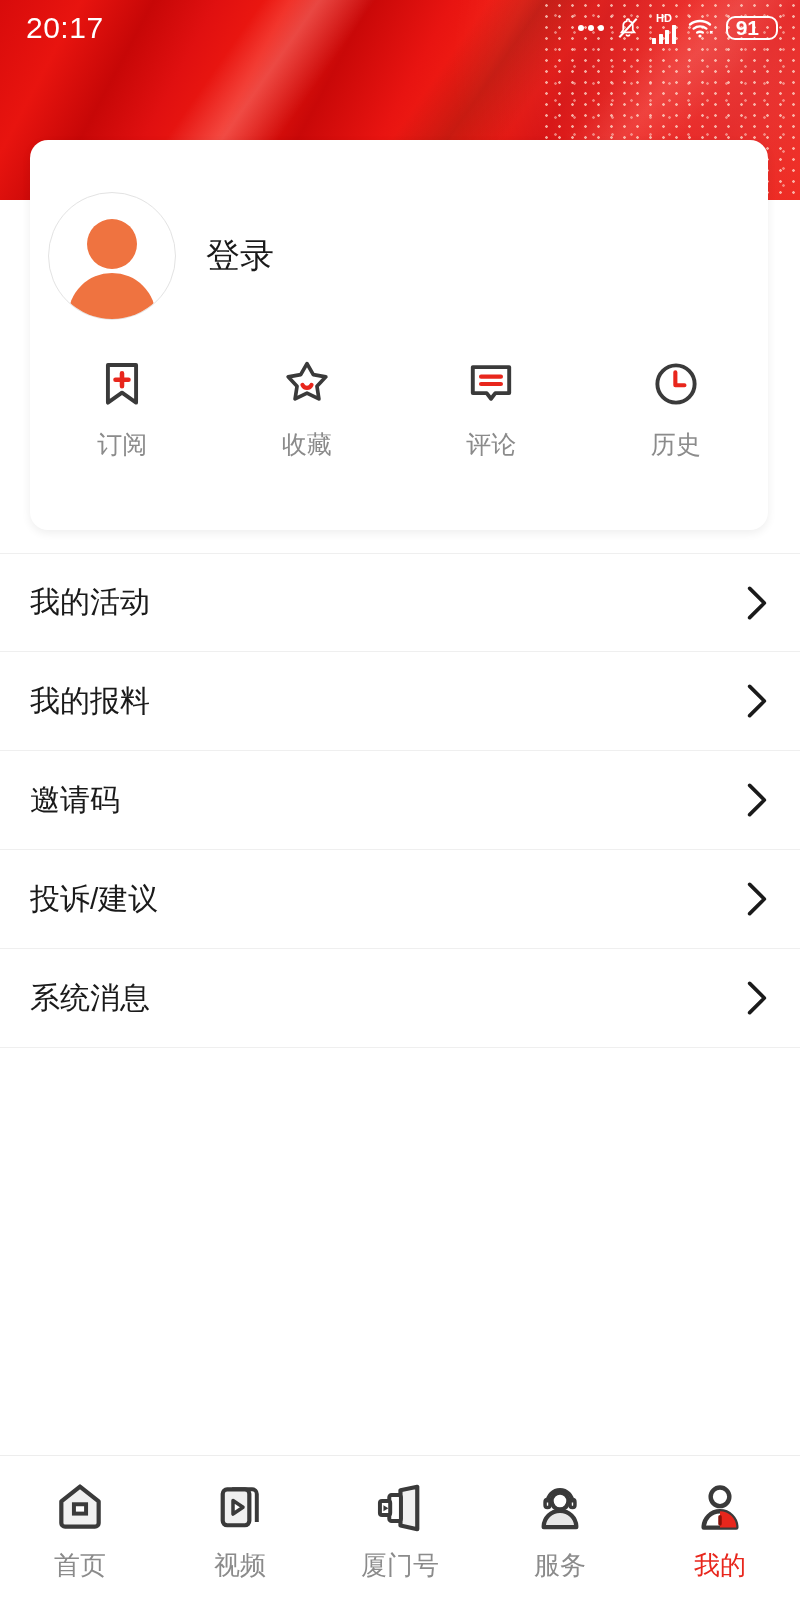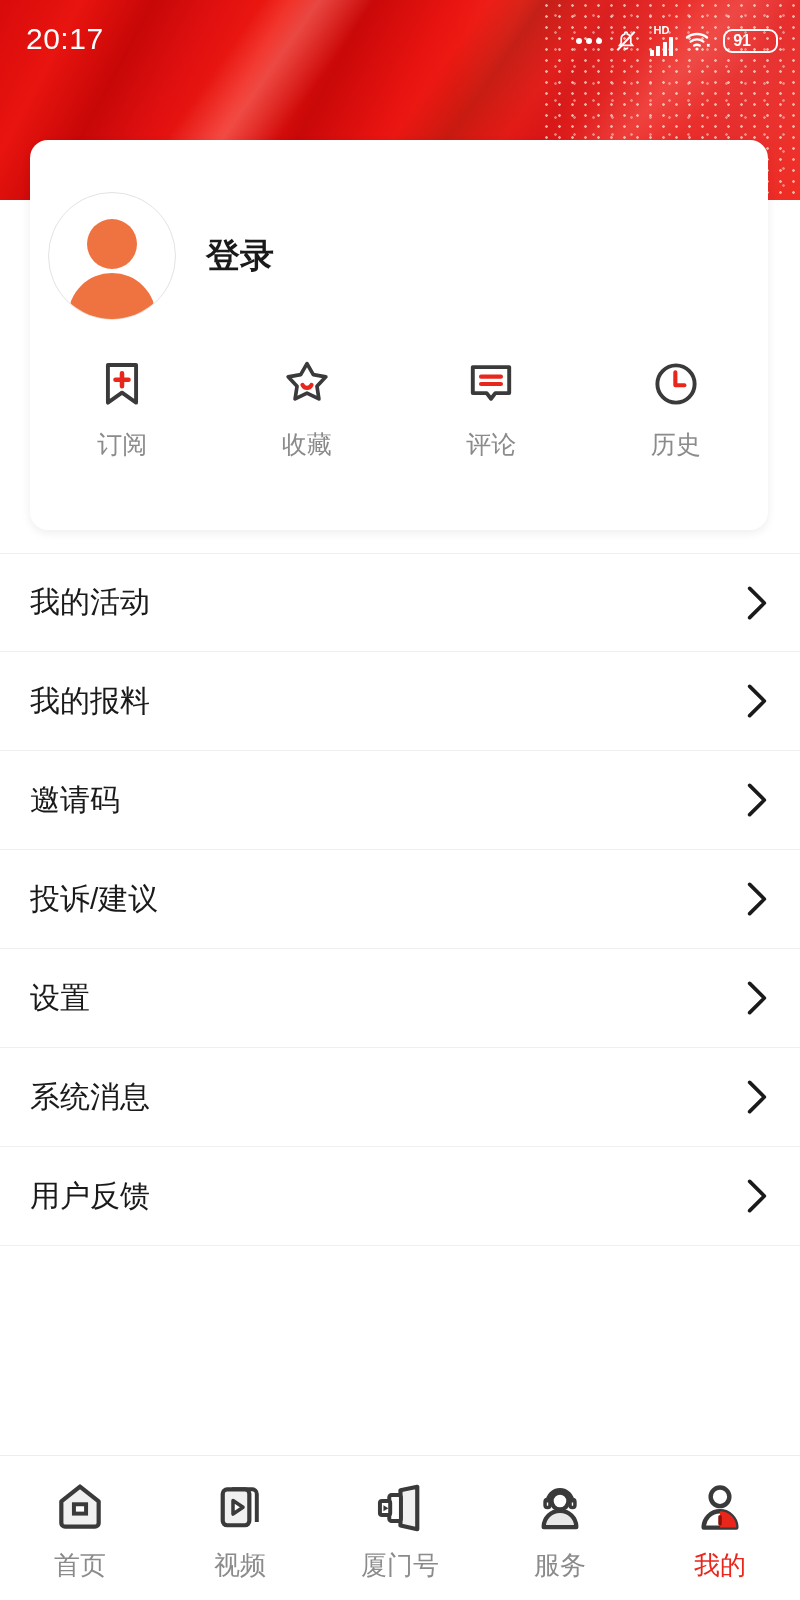--- a/index.html
+++ b/index.html
@@ -44,36 +44,36 @@
       radial-gradient(circle, rgba(255,225,210,0.85) 1px, rgba(255,255,255,0) 1.6px),
       radial-gradient(circle, rgba(255,235,225,0.55) 1px, rgba(255,255,255,0) 1.6px);
     background-size: 13px 11px, 19px 17px;
     background-position: 0 0, 6px 7px;
     opacity:.85;
   }
 
   
   .statusbar {
     position:absolute; left:0; top:0; width:800px; height:56px;
-    display:flex; align-items:flex-end; justify-content:space-between;
+    display:flex; align-items:center; justify-content:space-between;
     padding:0 22px 0 26px; color:#fff; z-index:6;
   }
   .status-time { font-size:30px; letter-spacing:.5px; font-weight:400; }
   .status-icons { display:flex; align-items:center; gap:11px; }
   .dots { display:flex; gap:4px; align-items:center; }
   .dots i { width:6px; height:6px; border-radius:50%; background:#fff; display:block; }
   .bars { display:flex; align-items:flex-end; gap:2.5px; height:19px; }
   .bars i { width:4px; background:#fff; display:block; border-radius:.5px; }
   .bars i:nth-child(1){height:6px;} .bars i:nth-child(2){height:10px;}
   .bars i:nth-child(3){height:14px;} .bars i:nth-child(4){height:19px;}
   .hdwrap { display:flex; flex-direction:column; align-items:center; }
   .hd { font-size:11px; font-weight:700; line-height:1; margin-bottom:1px; }
   .battery {
-    border:2px solid #fff; border-radius:9px; padding:1px 25px 1px 8px;
-    font-size:16px; font-weight:700; line-height:18px; min-width:48px; text-align:center;
+    border:2px solid #fff; border-radius:9px; padding:1px 17px 1px 8px;
+    font-size:21px; font-weight:700; line-height:18px; min-width:48px; text-align:center;
   }
 
   
   .card {
     position:absolute; left:30px; top:140px; width:738px; height:390px;
     background:#fff; border-radius:18px;
     box-shadow:0 3px 10px rgba(0,0,0,0.07);
     z-index:5;
   }
   .profile { display:flex; align-items:center; padding:52px 0 0 18px; }
@@ -84,21 +84,21 @@
   }
   .avatar .head {
     position:absolute; left:50%; top:26px; transform:translateX(-50%);
     width:50px; height:50px; border-radius:50%; background:#ef7340;
   }
   .avatar .body {
     position:absolute; left:50%; top:80px; transform:translateX(-50%);
     width:88px; height:72px; background:#ef7340;
     border-radius:44px 44px 0 0;
   }
-  .login-name { font-size:34px; font-weight:700; color:#1a1a1a; margin-left:30px; }
+  .login-name { font-size:34px; font-weight:400; color:#1a1a1a; margin-left:30px; }
 
   .quick-row { display:flex; margin-top:38px; }
   .quick-item { flex:1; display:flex; flex-direction:column; align-items:center; gap:18px; }
   .quick-label { font-size:25px; color:#8b8b8b; }
   .qicon { width:52px; height:52px; display:block; }
 
   
   .menu { position:absolute; left:0; top:553px; width:800px; z-index:4; }
   .menu-item {
     height:99px; display:flex; align-items:center; justify-content:space-between;
@@ -230,40 +230,28 @@
     </svg>
   </div>
 
   <div class="menu-item">
     <span class="menu-label">投诉/建议</span>
     <svg class="chev" viewBox="0 0 12 20">
       <path d="M2 2l8 8-8 8" fill="none" stroke="#1a1a1a" stroke-width="2" stroke-linecap="round" stroke-linejoin="round"></path>
     </svg>
   </div>
 
-  <div class="menu-item">
-    <span class="menu-label">设置</span>
-    <svg class="chev" viewBox="0 0 12 20">
-      <path d="M2 2l8 8-8 8" fill="none" stroke="#1a1a1a" stroke-width="2" stroke-linecap="round" stroke-linejoin="round"></path>
-    </svg>
-  </div>
 
   <div class="menu-item">
     <span class="menu-label">系统消息</span>
     <svg class="chev" viewBox="0 0 12 20">
       <path d="M2 2l8 8-8 8" fill="none" stroke="#1a1a1a" stroke-width="2" stroke-linecap="round" stroke-linejoin="round"></path>
     </svg>
   </div>
 
-  <div class="menu-item">
-    <span class="menu-label">用户反馈</span>
-    <svg class="chev" viewBox="0 0 12 20">
-      <path d="M2 2l8 8-8 8" fill="none" stroke="#1a1a1a" stroke-width="2" stroke-linecap="round" stroke-linejoin="round"></path>
-    </svg>
-  </div>
 
 </div>
 
 <div class="tabbar">
 
   <div class="tab">
     <svg class="nicon" viewBox="0 0 24 24">
       <path d="M12 2.8l8 6.4v9.2a1.6 1.6 0 0 1-1.6 1.6H5.6A1.6 1.6 0 0 1 4 18.4V9.2z" fill="#f0f0f0" stroke="#3a3a3a" stroke-width="1.8" stroke-linejoin="round"></path>
       <rect x="9.4" y="10.4" width="5.2" height="4" fill="#fff" stroke="#3a3a3a" stroke-width="1.7"></rect>
     </svg>

